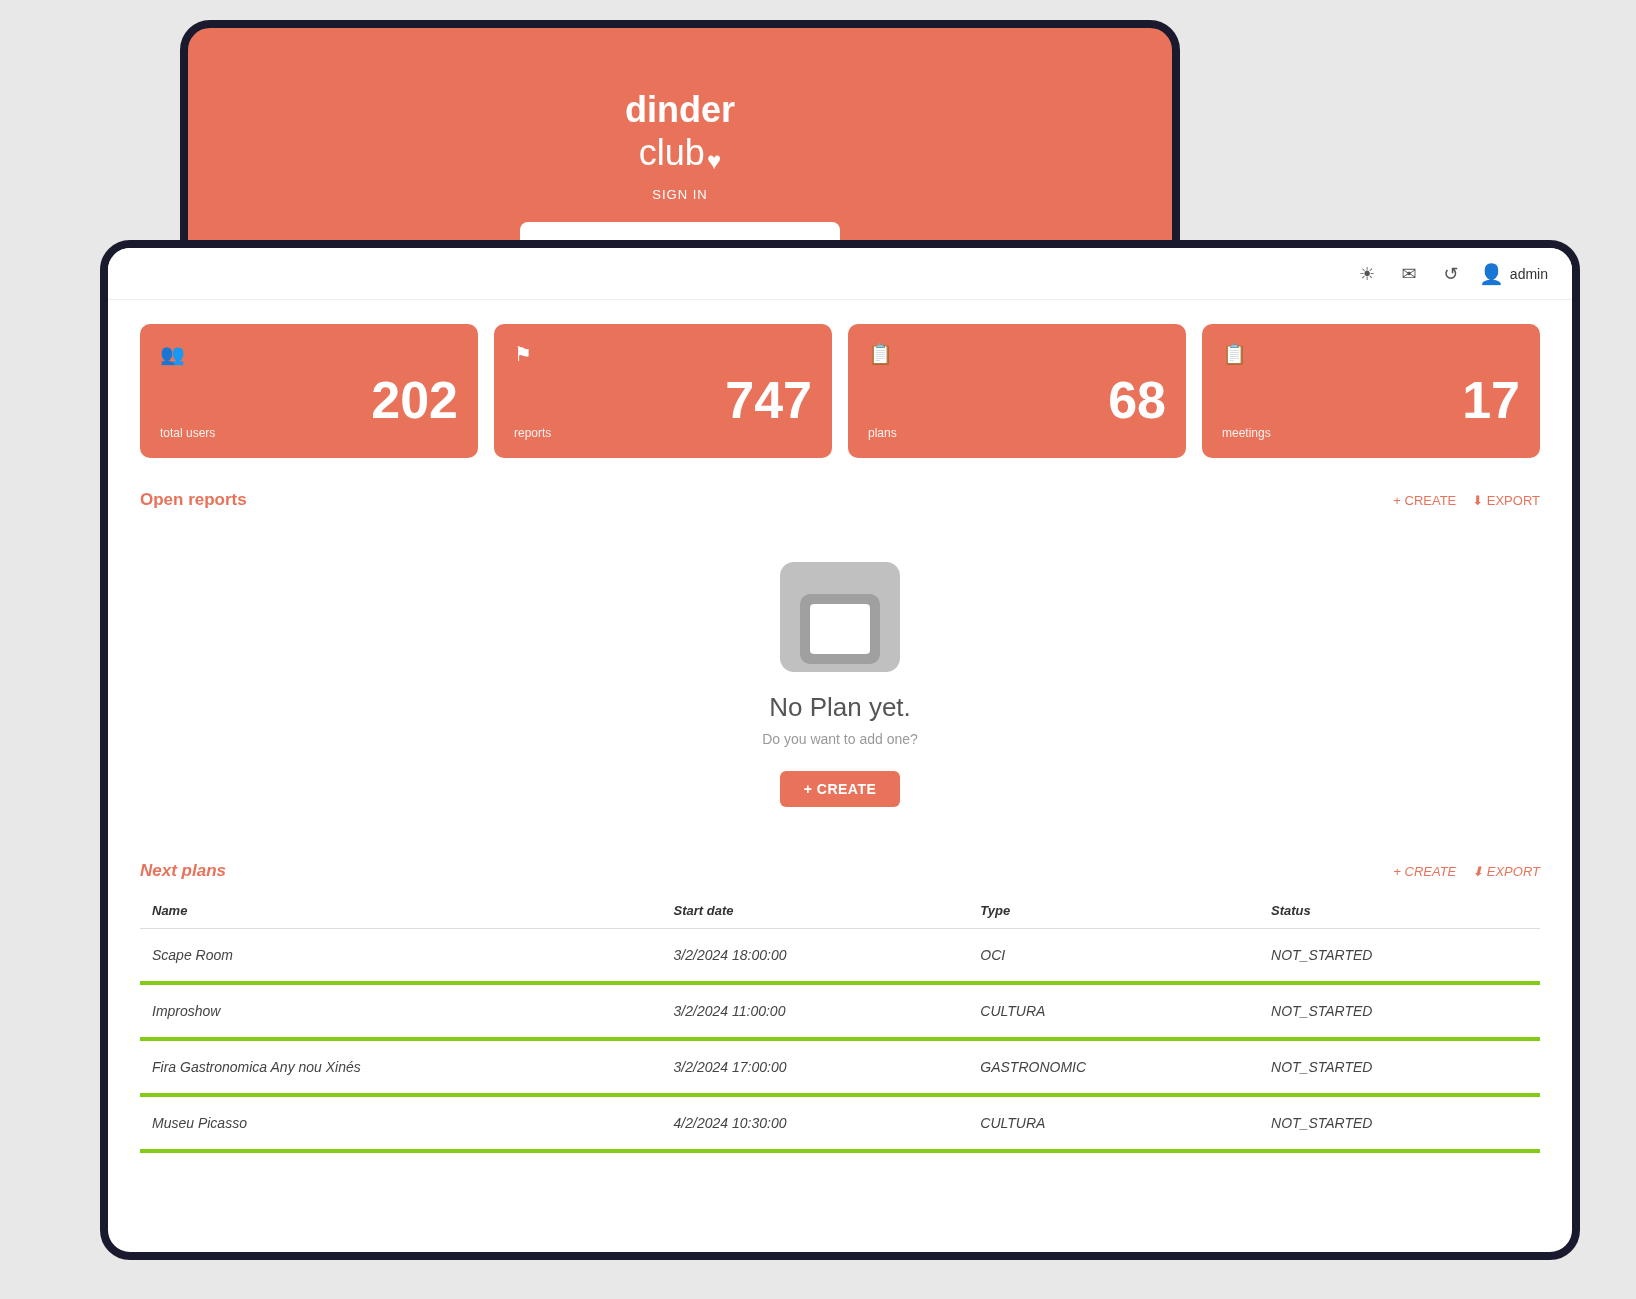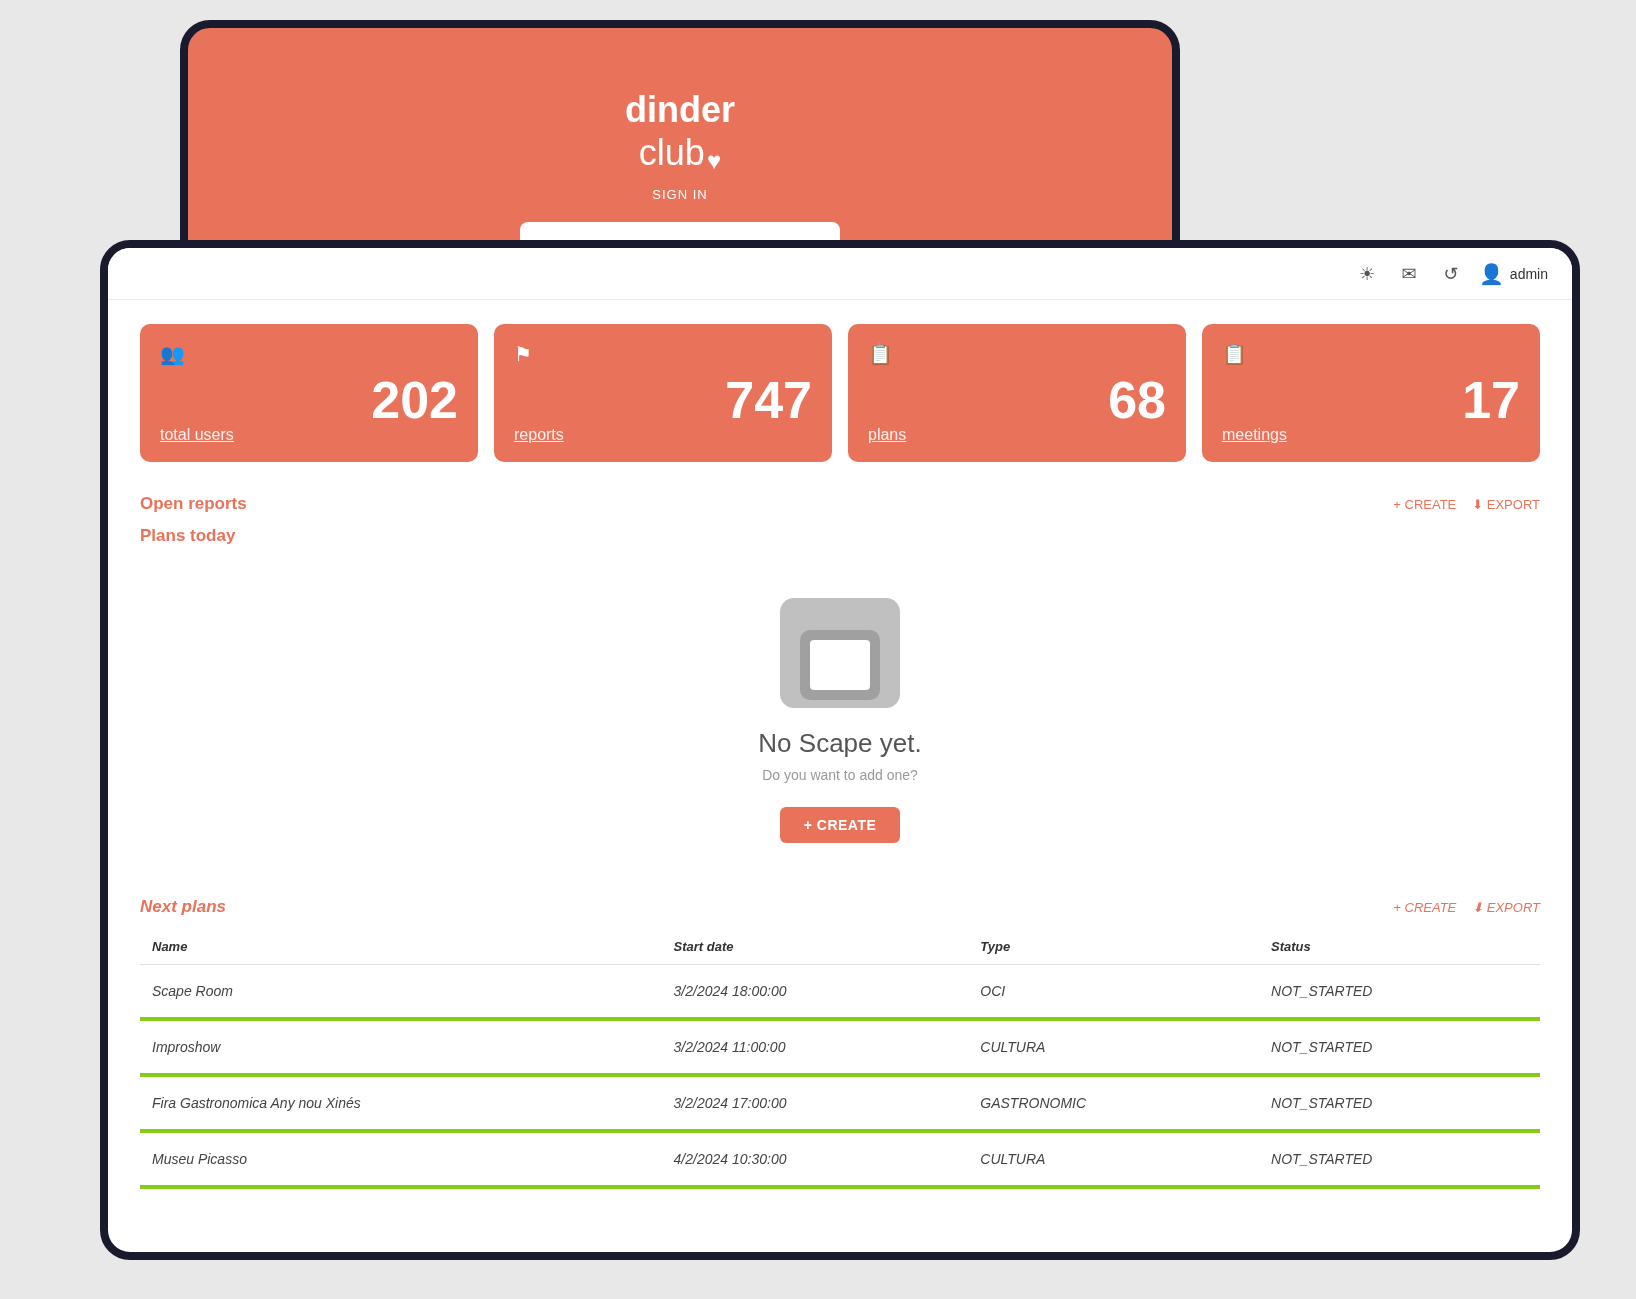--- a/index.html
+++ b/index.html
@@ -190,23 +190,22 @@
 
     .stat-card-number {
       font-size: 52px;
       font-weight: 700;
       text-align: right;
       line-height: 1;
       margin-top: 4px;
     }
 
     .stat-card-label {
-      font-size: 16px;
+      font-size: 12px;
       opacity: 0.9;
-      text-decoration: underline;
     }
 
     
     .section-header {
       display: flex;
       align-items: center;
       justify-content: space-between;
       margin-bottom: 12px;
     }
 
@@ -394,31 +393,28 @@
     </div>
 
     <div class="section-header">
       <span class="section-title">Open reports</span>
       <div class="section-actions">
         <a class="action-link">+ CREATE</a>
         <a class="action-link">⬇ EXPORT</a>
       </div>
     </div>
 
-    <div class="section-header">
-      <span class="section-title">Plans today</span>
-    </div>
 
     <div class="empty-state">
       <div class="empty-icon-box">
         <div class="empty-icon-inner">
           <div class="empty-icon-screen"></div>
         </div>
       </div>
-      <div class="empty-title">No Scape yet.</div>
+      <div class="empty-title">No Plan yet.</div>
       <div class="empty-subtitle">Do you want to add one?</div>
       <button class="create-btn">+ CREATE</button>
     </div>
 
     <div class="table-section">
       <div class="section-header">
         <span class="section-title">Next plans</span>
         <div class="section-actions">
           <a class="action-link">+ CREATE</a>
           <a class="action-link">⬇ EXPORT</a>

